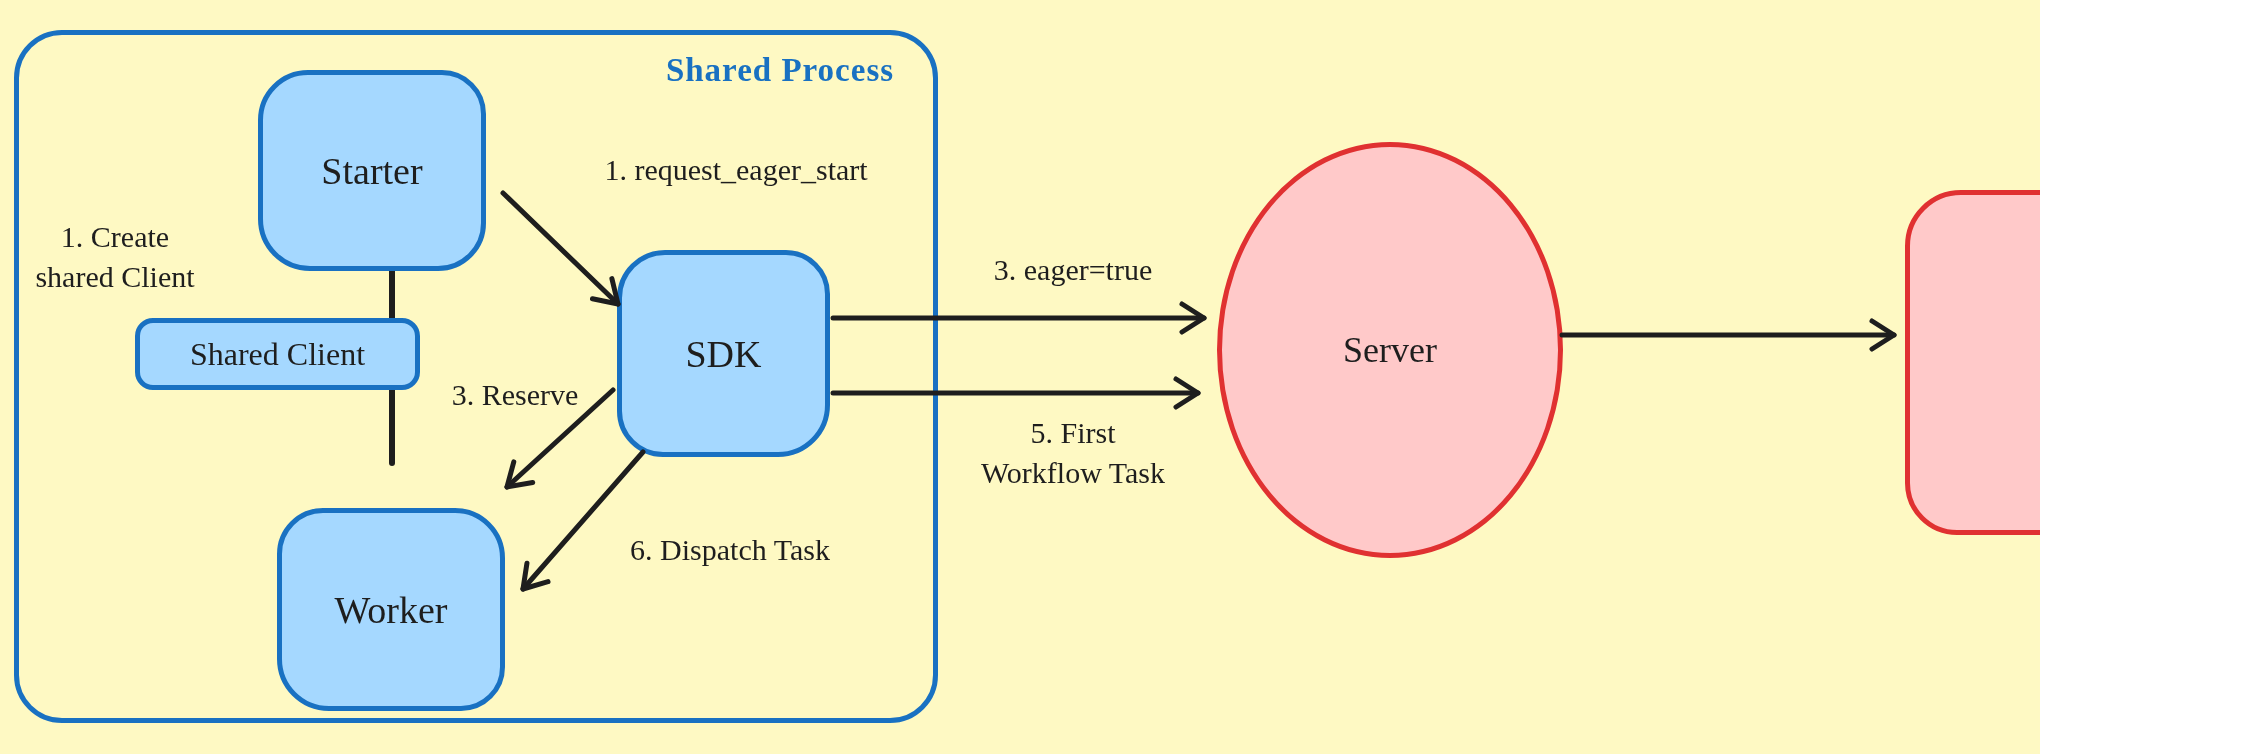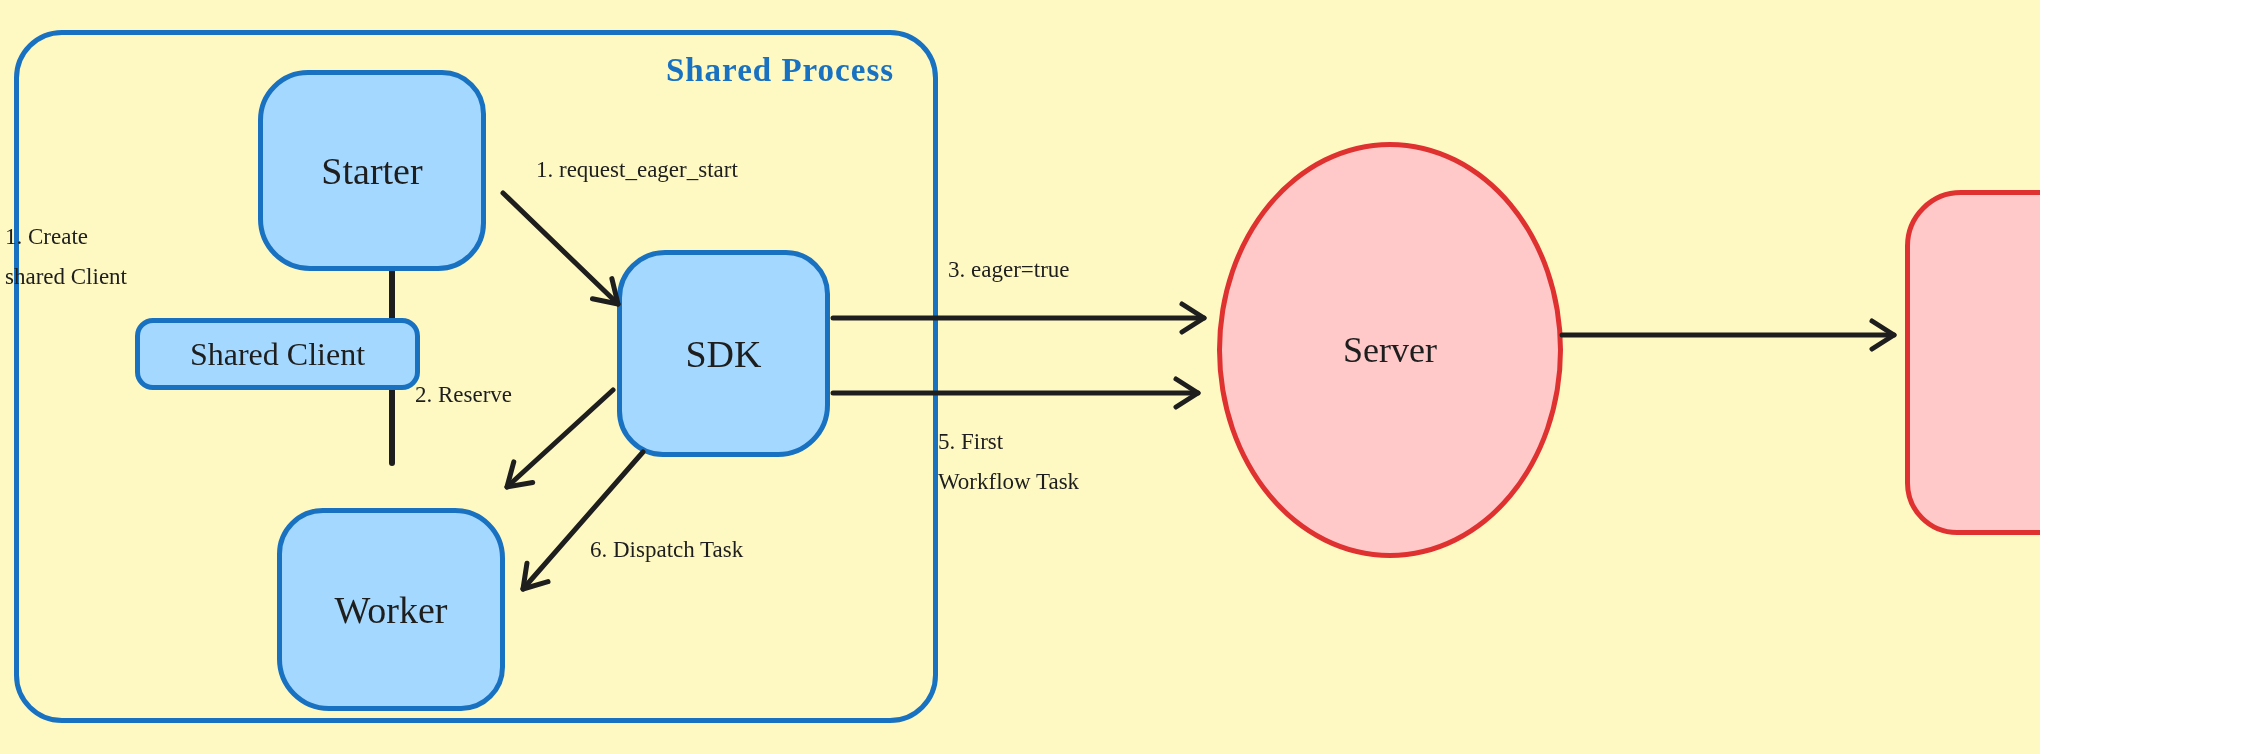--- a/index.html
+++ b/index.html
@@ -30,29 +30,29 @@
   }
   .node.blue{background:#a5d8ff;border:5px solid #1971c2;}
   .node.red{background:#ffc9c9;border:5px solid #e03131;}
   .node-starter{left:258px;top:62px;width:228px;height:201px;border-radius:50px 44px 48px 52px;margin-top:8px;}
   .node-shared-client{left:135px;top:318px;width:285px;height:72px;border-radius:18px;font-size:32px;}
   .node-worker{left:277px;top:463px;width:228px;height:203px;border-radius:46px 50px 44px 52px;margin-top:45px;}
   .node-sdk{left:617px;top:250px;width:213px;height:207px;border-radius:48px 44px 52px 46px;}
   .node-server{left:1217px;top:142px;width:346px;height:416px;border-radius:50%;font-size:36px;}
   .node-db{left:1905px;top:190px;width:310px;height:345px;border-radius:56px 50px 58px 52px;font-size:42px;padding-left:30px;}
   .annotation{
-    position:absolute;font-size:23px;line-height:40px;
+    position:absolute;text-align:center;font-size:30px;line-height:40px;
     white-space:nowrap;z-index:3;color:#1e1e1e;
   }
   .ann-create-shared-client{left:5px;top:217px;width:220px;}
   .ann-request-eager-start{left:536px;top:150px;width:400px;}
   .ann-reserve-slot{left:415px;top:375px;width:200px;}
   .ann-dispatch-task{left:590px;top:530px;width:280px;}
   .ann-eager-true{left:948px;top:250px;width:250px;}
-  .ann-first-workflow-task{left:938px;top:422px;width:270px;}
+  .ann-first-workflow-task{left:938px;top:413px;width:270px;}
   .ann-start-workflow{left:1553px;top:240px;width:324px;}
   .annotation span{display:block;}
 </style>
 </head>
 <body>
 
 <div class="canvas">
 
   <svg class="layer" id="connector-layer">
     <path d="M392 265 L392 463" stroke="#1e1e1e" stroke-width="6" stroke-linecap="round" fill="none"></path>
@@ -95,21 +95,21 @@
   </svg>
 
   <div class="annotation ann-create-shared-client">
     <span>1. Create</span>
     <span>shared Client</span>
   </div>
   <div class="annotation ann-request-eager-start">
     <span>1. request_eager_start</span>
   </div>
   <div class="annotation ann-reserve-slot">
-    <span>2. Reserve</span>
+    <span>3. Reserve</span>
   </div>
   <div class="annotation ann-dispatch-task">
     <span>6. Dispatch Task</span>
   </div>
   <div class="annotation ann-eager-true">
     <span>3. eager=true</span>
   </div>
   <div class="annotation ann-first-workflow-task">
     <span>5. First</span>
     <span>Workflow Task</span>

